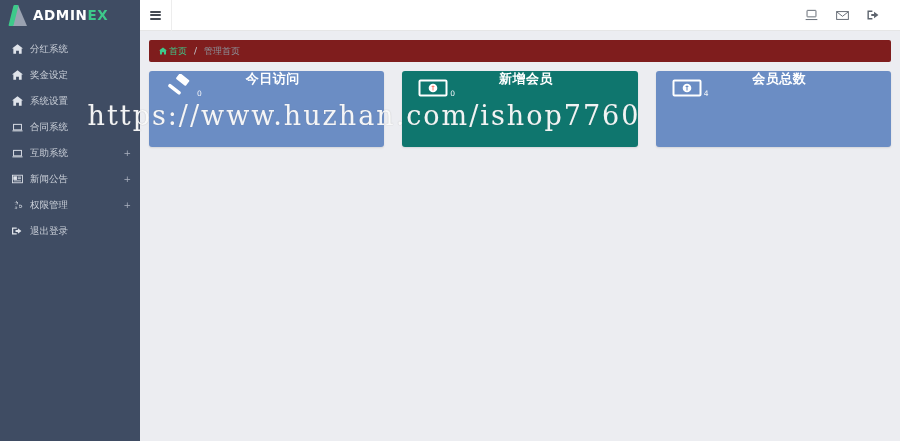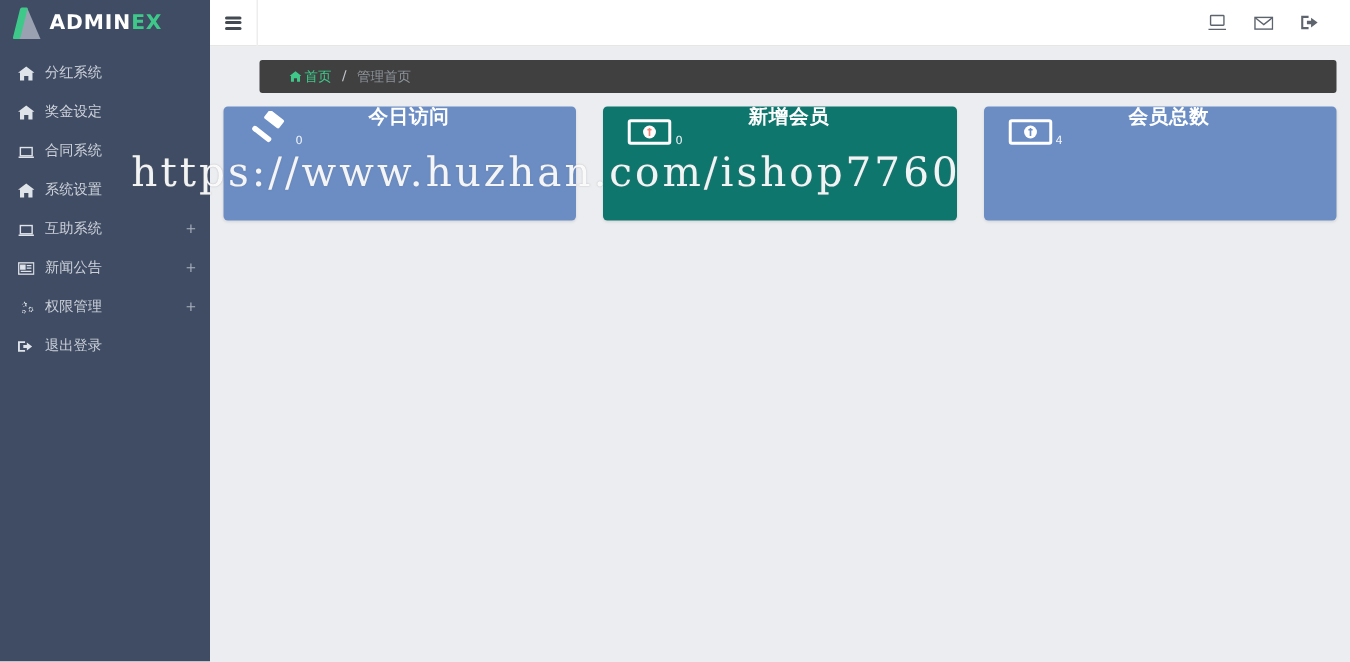--- a/index.html
+++ b/index.html
@@ -171,29 +171,28 @@
 
   
   #main {
     flex: 1 1 auto;
     padding: 9px 9px 0 9px;
     overflow: hidden;
   }
 
   #breadcrumb-bar {
     height: 22px;
-    background: #404040;
+    background: #7f1d1d;
     border-radius: 2px;
     display: flex;
     align-items: center;
-    padding: 0 20px;
+    padding: 0 10px;
     font-size: 9px;
     color: #9aa0a8;
     margin-bottom: 9px;
-    margin-left: 24px;
   }
   .bc-home {
     color: #3ec98a;
     display: flex;
     align-items: center;
     gap: 2px;
     cursor: pointer;
   }
   .bc-home svg { display: block; }
   .bc-sep { margin: 0 7px; color: #c4c8ce; }
@@ -301,36 +300,36 @@
           <svg width="11" height="10" viewBox="0 0 14 12" fill="currentColor">
               <path d="M7 0L0 5.3h1.7V12h3.5V8.1h3.6V12h3.5V5.3H14z"></path>
             </svg>
         </span>
         <span class="nav-label">奖金设定</span>
         <span class="nav-caret"></span>
       </div>
 
       <div class="nav-item">
         <span class="nav-icon">
+          <svg width="11" height="10" viewBox="0 0 14 12" fill="currentColor">
+              <path d="M7 0L0 5.3h1.7V12h3.5V8.1h3.6V12h3.5V5.3H14z"></path>
+            </svg>
+        </span>
+        <span class="nav-label">系统设置</span>
+        <span class="nav-caret"></span>
+      </div>
+
+      <div class="nav-item">
+        <span class="nav-icon">
           <svg width="11" height="9" viewBox="0 0 14 11" fill="none" stroke="currentColor" stroke-width="1.2">
               <rect x="2" y="1.5" width="10" height="7"></rect>
               <path d="M0.5 9.8h13"></path>
             </svg>
         </span>
         <span class="nav-label">合同系统</span>
-        <span class="nav-caret"></span>
-      </div>
-
-      <div class="nav-item">
-        <span class="nav-icon">
-          <svg width="11" height="10" viewBox="0 0 14 12" fill="currentColor">
-              <path d="M7 0L0 5.3h1.7V12h3.5V8.1h3.6V12h3.5V5.3H14z"></path>
-            </svg>
-        </span>
-        <span class="nav-label">系统设置</span>
         <span class="nav-caret"></span>
       </div>
 
       <div class="nav-item">
         <span class="nav-icon">
           <svg width="11" height="9" viewBox="0 0 14 11" fill="none" stroke="currentColor" stroke-width="1.2">
               <rect x="2" y="1.5" width="10" height="7"></rect>
               <path d="M0.5 9.8h13"></path>
             </svg>
         </span>

